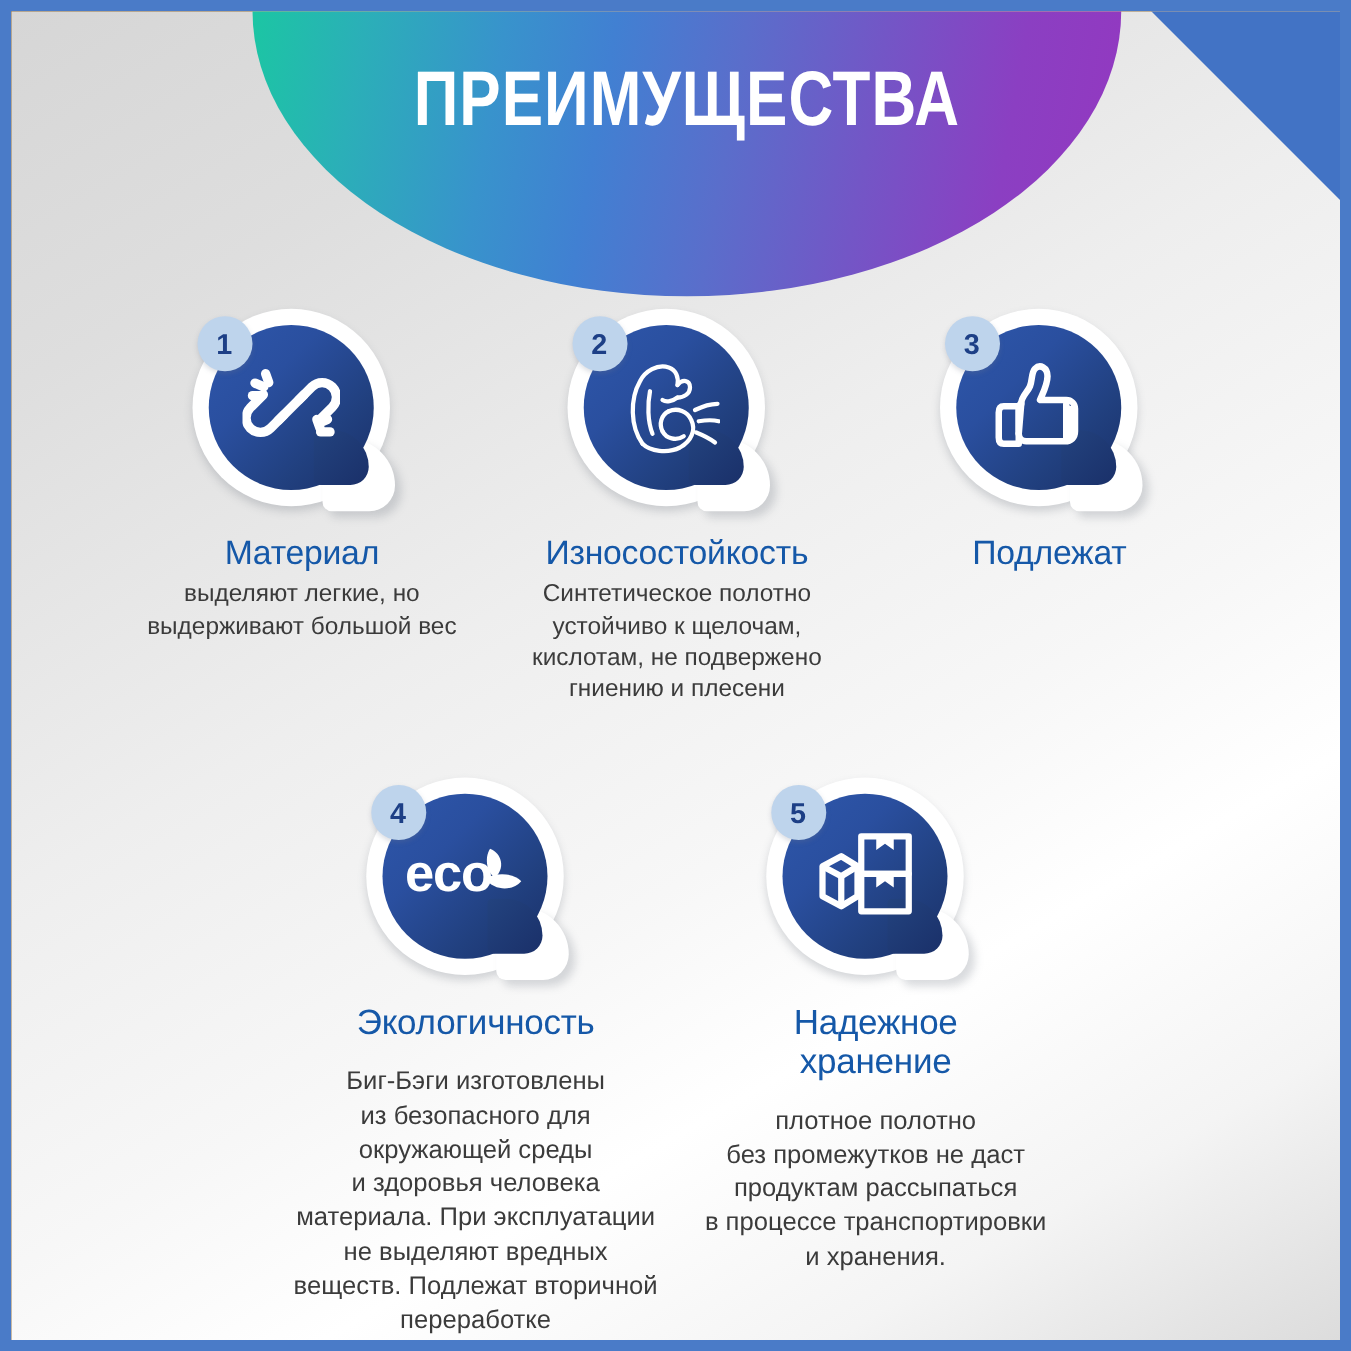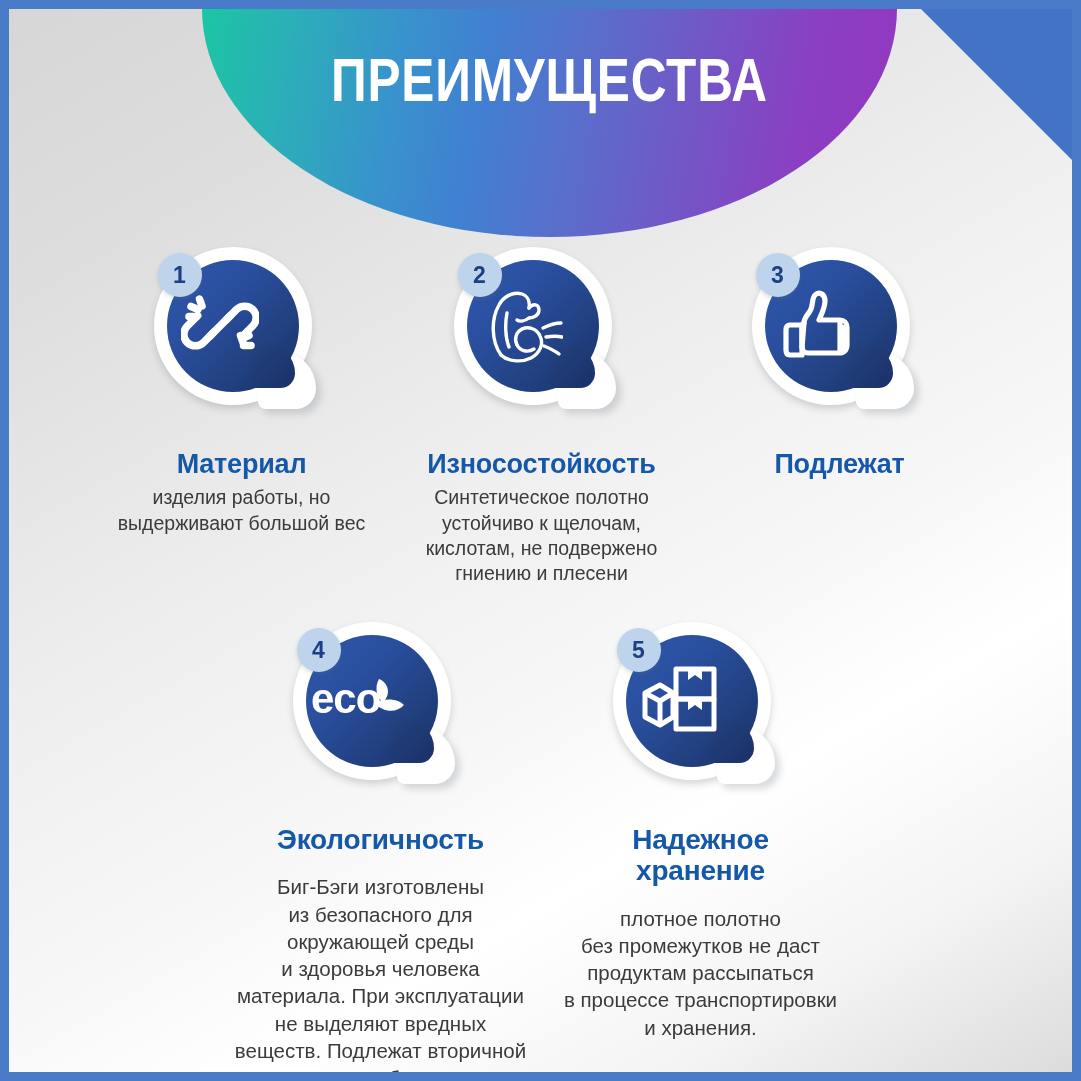--- a/index.html
+++ b/index.html
@@ -105,42 +105,42 @@
     border-radius:50%;
     background:linear-gradient(135deg,#2e57ab 0%,#2a4f9f 35%,#21407f 70%,#1a3069 100%);
   }
   .badge-blue::after{
     content:"";position:absolute;left:84px;top:84px;
     width:44px;height:44px;
     border-radius:4px 32px 16px 6px;
     background:linear-gradient(135deg,#23437f 0%,#1a3069 100%);
   }
   .badge-ico{
-    position:absolute;left:0;top:13px;width:132px;height:132px;
+    position:absolute;left:13px;top:13px;width:132px;height:132px;
     display:flex;align-items:center;justify-content:center;
     z-index:3;
   }
   .badge-ico svg{display:block;}
   .num{
     position:absolute;left:4px;top:6px;
     width:44px;height:44px;border-radius:50%;
     background:#bed4ec;
     color:#1d3f86;
     font-size:23px;font-weight:bold;
     display:flex;align-items:center;justify-content:center;
     z-index:4;
     box-shadow:0 2px 4px rgba(110,120,140,.25);
     font-family:"Liberation Sans","DejaVu Sans",sans-serif;
   }
 
   
   .f-title{
-    margin-top:22px;
+    margin-top:0;
     color:#1558a8;
-    font-size:27px;font-weight:bold;
+    font-size:27px;font-weight:normal;
     text-align:center;line-height:1.12;
     letter-spacing:-.2px;
     font-family:"Liberation Sans","DejaVu Sans",sans-serif;
   }
   .f-desc{
     margin-top:6px;
     color:#3b3b3b;
     font-size:19.5px;
     line-height:1.30;
     text-align:center;
@@ -183,21 +183,21 @@
                 <path d="M8 29.5 L15.5 29.5"></path>
                 <path d="M59.5 48.5 L62 55.5"></path>
                 <path d="M68 48.5 L61 51.5"></path>
                 <path d="M70 58.5 L62.5 58.5"></path>
               </g>
             </svg>
           </div>
           <div class="num">1</div>
         </div>
         <div class="f-title" style="white-space: pre-line;">Материал</div>
-        <div class="f-desc">изделия работы, но
+        <div class="f-desc">выделяют легкие, но
 выдерживают большой вес</div>
       </div>
 
       <div class="card c2">
         <div class="badge-wrap">
           <div class="badge-white"></div>
           <div class="badge-blue"></div>
           <div class="badge-ico">
             <svg width="86" height="82" viewBox="0 0 86 82" fill="none">
               <g stroke="#ffffff" stroke-width="3.4" stroke-linecap="round" stroke-linejoin="round" fill="none">

